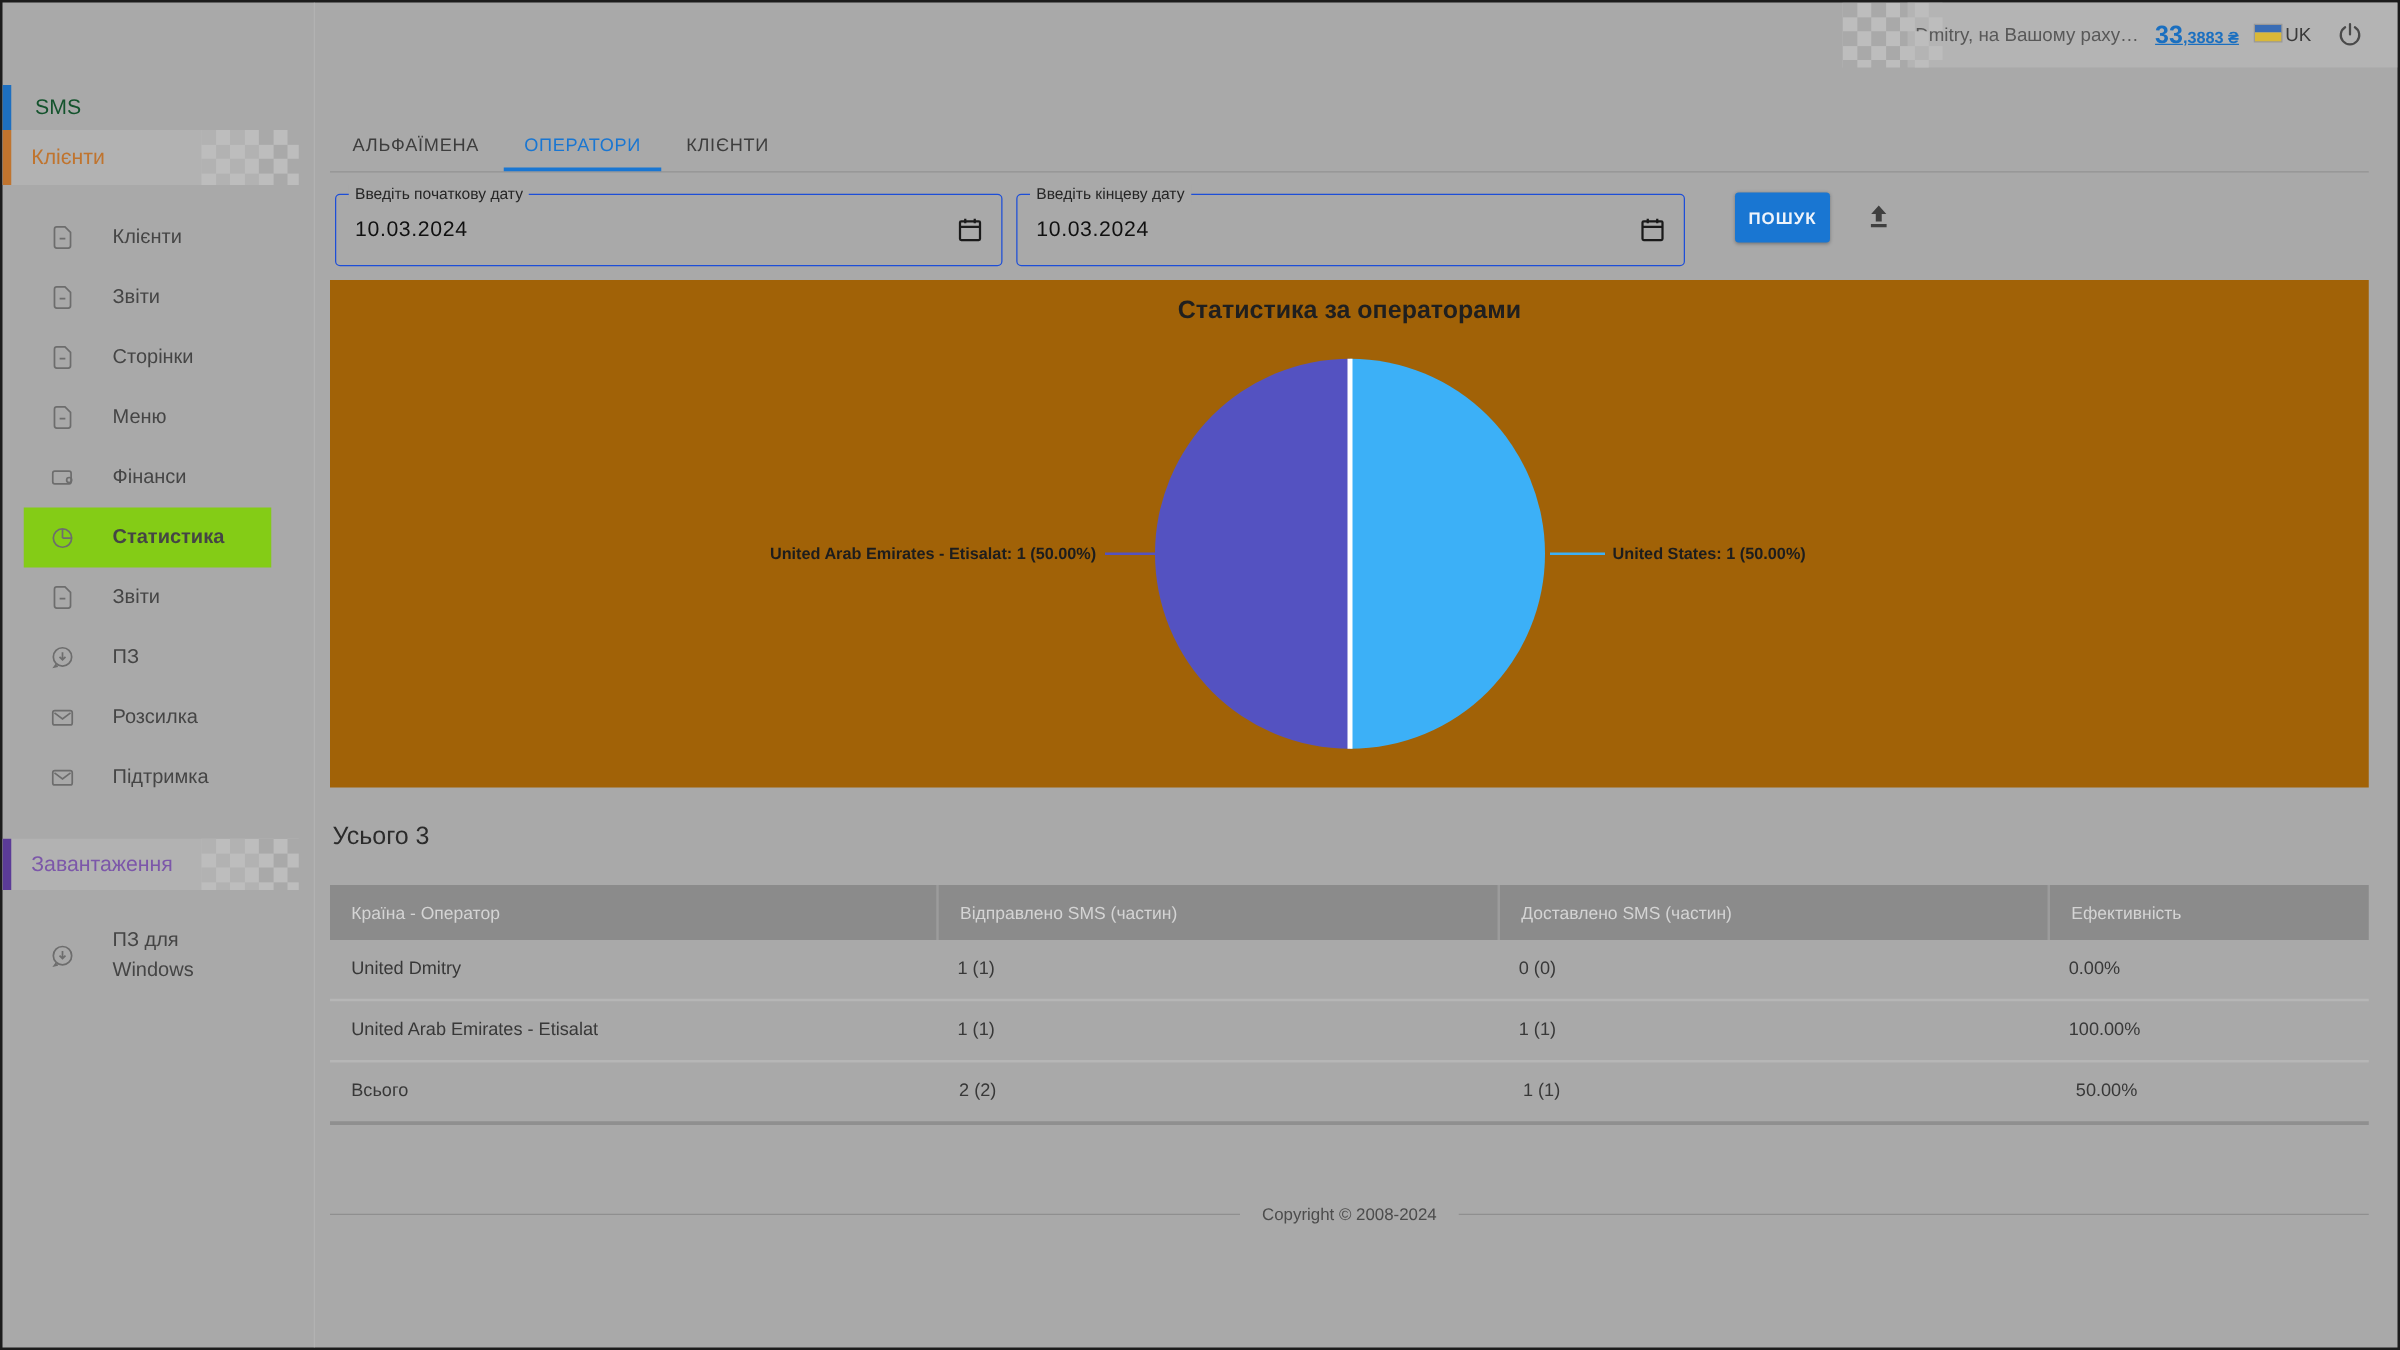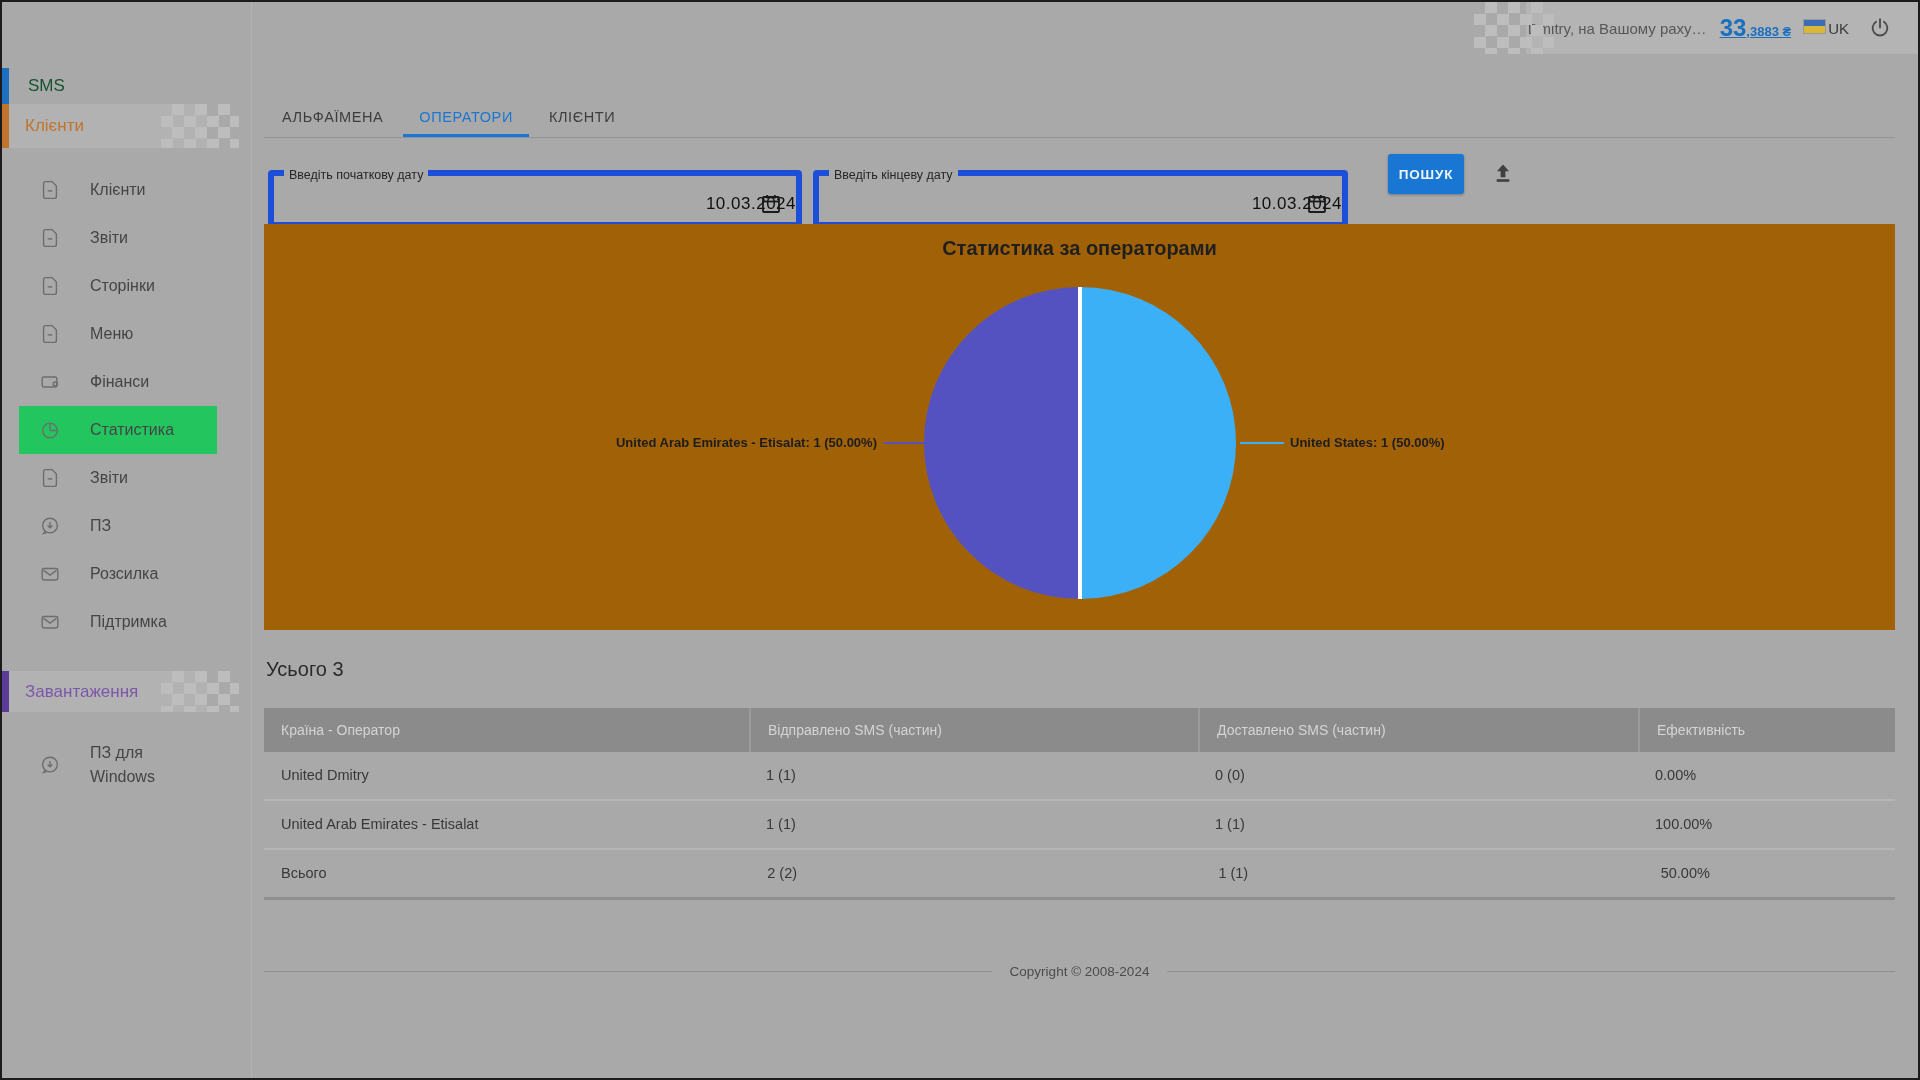--- a/index.html
+++ b/index.html
@@ -13,53 +13,53 @@
     background-size:23px 23px;position:absolute;pointer-events:none;
   }
   
   .user-panel{
     position:absolute;top:0;right:0;width:392px;height:52px;background:#b4b4b4;
     display:flex;align-items:center;justify-content:flex-end;padding-right:26px;box-sizing:border-box;gap:13px;
   }
   .user-panel .checker{left:-52px;top:0;width:80px;height:52px;}
   .greeting{font-size:15px;color:#585858;white-space:nowrap;}
   .balance{color:#1a6fc0;text-decoration:underline;font-weight:bold;white-space:nowrap;cursor:pointer;}
-  .balance .big{font-size:24px;}
+  .balance .big{font-size:20px;}
   .balance .small{font-size:13px;}
   .lang{display:flex;align-items:flex-start;gap:3px;cursor:pointer;}
   .flag{width:21px;height:13px;display:inline-block;box-shadow:0 0 0 1px rgba(0,0,0,.15);}
   .flag .top{height:50%;background:#3a6db5;}
   .flag .bottom{height:50%;background:#d9b838;}
   .lang-code{font-size:15px;color:#3a3a3a;}
   .power-btn{width:24px;height:24px;color:#4a4a4a;cursor:pointer;margin-left:6px;display:flex;align-items:center;}
   
   .sidebar{position:absolute;left:0;top:0;width:250px;height:100%;border-right:1px solid #b2b2b2;box-sizing:border-box;}
   .side-section{display:flex;align-items:center;font-size:17px;box-sizing:border-box;cursor:pointer;position:relative;}
   .side-sms{margin-top:66px;height:36px;border-left:7px solid #1d6fc0;padding-left:19px;color:#14532d;width:250px;}
   .side-clients{height:44px;border-left:7px solid #c0742e;padding-left:16px;color:#c0742e;background:#b2b2b2;width:205px;}
   .side-downloads{height:41px;border-left:7px solid #5b3b97;padding-left:16px;color:#7c57a9;background:#b2b2b2;width:205px;margin-top:25px;}
   .bar-checker{right:-32px;top:0;width:78px;height:100%;}
   .nav{margin-top:18px;}
   .nav-item{
     display:flex;align-items:center;height:48px;margin-left:17px;width:198px;
     padding-left:20px;box-sizing:border-box;cursor:pointer;color:#454545;font-size:16px;gap:29px;
   }
   .nav-item .ico{width:22px;height:22px;color:#6d6d6d;flex:0 0 22px;display:flex;align-items:center;}
-  .nav-item.selected{background:#22c55e;}
+  .nav-item.selected{background:#84cc16;font-weight:bold;}
   .nav-item.two-line{height:58px;line-height:24px;margin-top:24px;}
   .ico svg{width:100%;height:100%;}
   
   .main{position:absolute;left:262px;top:0;width:1631px;height:1080px;}
   .tabs{position:absolute;left:0;right:0;top:95px;height:40px;border-bottom:1px solid #939393;display:flex;padding-left:2px;}
   .tab{height:37px;line-height:40px;padding:0 16px;margin-right:4px;font-size:14.5px;font-weight:500;
        letter-spacing:.6px;color:#3d3d3d;cursor:pointer;}
   .tab.active{color:#1976d2;border-bottom:3px solid #1976d2;}
   
   .controls{position:absolute;top:151px;left:4px;right:0;height:62px;display:flex;align-items:flex-start;}
-  .field{position:relative;border:6px solid #1d4ed8;border-radius:4px;height:58px;box-sizing:border-box;margin-top:17px;cursor:text;text-align:right;}
+  .field{position:relative;border:1px solid #1d4ed8;border-radius:4px;height:58px;box-sizing:border-box;margin-top:2px;cursor:text;}
   .field.start{width:534px;}
   .field.end{width:535px;margin-left:11px;}
   .field .flabel{position:absolute;top:-8px;left:10px;background:#a9a9a9;padding:0 5px;font-size:12.5px;color:#262626;}
   .field .fvalue{line-height:56px;padding-left:15px;font-size:17px;color:#101010;letter-spacing:.5px;}
   .cal-ico{position:absolute;right:13px;top:16px;width:24px;height:24px;cursor:pointer;}
   .search-btn{
     margin-left:40px;margin-top:1px;width:76px;height:40px;background:#1976d2;color:#eef4fb;border:none;
     font-size:13.5px;font-weight:bold;letter-spacing:.8px;border-radius:3px;cursor:pointer;
     box-shadow:0 1px 3px rgba(0,0,0,.3);font-family:"Liberation Sans",sans-serif;
   }

